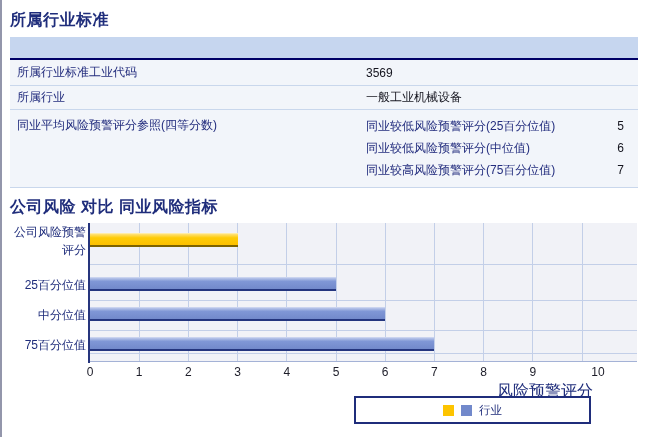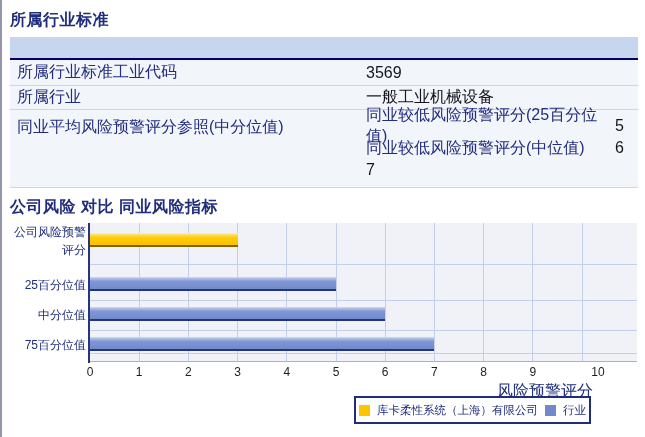--- a/index.html
+++ b/index.html
@@ -17,21 +17,21 @@
     position:absolute; left:8px;
     font-size:16px; font-weight:bold; color:#1f2d7b;
     letter-spacing:0.5px;
   }
   .t1 { top:10px; }
   .t2 { top:197px; }
 
   
   .table {
     position:absolute; left:8px; top:37px; width:628px;
-    font-size:16px; color:#232d7e;
+    font-size:12px; color:#232d7e;
   }
   .thead {
     height:23px; background:#c6d6ef; border-bottom:2px solid #000066;
   }
   .tbody { background:#f2f5fa; }
   .trow {
     display:flex; align-items:center;
     border-bottom:1px solid #c9d7ec;
   }
   .trow.r0 { height:26px; }
@@ -106,31 +106,32 @@
     <div class="tbody">
       <div class="trow r0">
         <div class="tlabel">所属行业标准工业代码</div>
         <div class="tvalue">3569</div>
       </div>
       <div class="trow r1">
         <div class="tlabel">所属行业</div>
         <div class="tvalue">一般工业机械设备</div>
       </div>
       <div class="tgroup">
-        <div class="tlabel">同业平均风险预警评分参照(中分位值)</div>
+        <div class="tlabel">同业平均风险预警评分参照(四等分数)</div>
         <div class="tsub">
           <div class="tsubrow">
             <span class="sl">同业较低风险预警评分(25百分位值)</span>
             <span class="sv">5</span>
           </div>
           <div class="tsubrow">
             <span class="sl">同业较低风险预警评分(中位值)</span>
             <span class="sv">6</span>
           </div>
           <div class="tsubrow">
+            <span class="sl">同业较高风险预警评分(75百分位值)</span>
             <span class="sv">7</span>
           </div>
         </div>
       </div>
     </div>
   </div>
 
   <div class="section-title t2">公司风险 对比 同业风险指标</div>
 
   <div>
@@ -170,19 +171,18 @@
         <div class="xtick" style="left: 334px;">5</div>
         <div class="xtick" style="left: 383.2px;">6</div>
         <div class="xtick" style="left: 432.4px;">7</div>
         <div class="xtick" style="left: 481.6px;">8</div>
         <div class="xtick" style="left: 530.8px;">9</div>
         <div class="xtick" style="left: 596px;">10</div>
       </div>
     <div class="xlabel">风险预警评分</div>
     <div class="legend" id="legend">
         <span class="sw" style="background: rgb(253, 196, 0);"></span>
-        <span>库卡柔性系统（上海）有限公司</span>
         <span class="sw" style="background: rgb(114, 137, 203);"></span>
         <span>行业</span>
       </div>
   </div>
 
 </div>
 
 </body></html>

